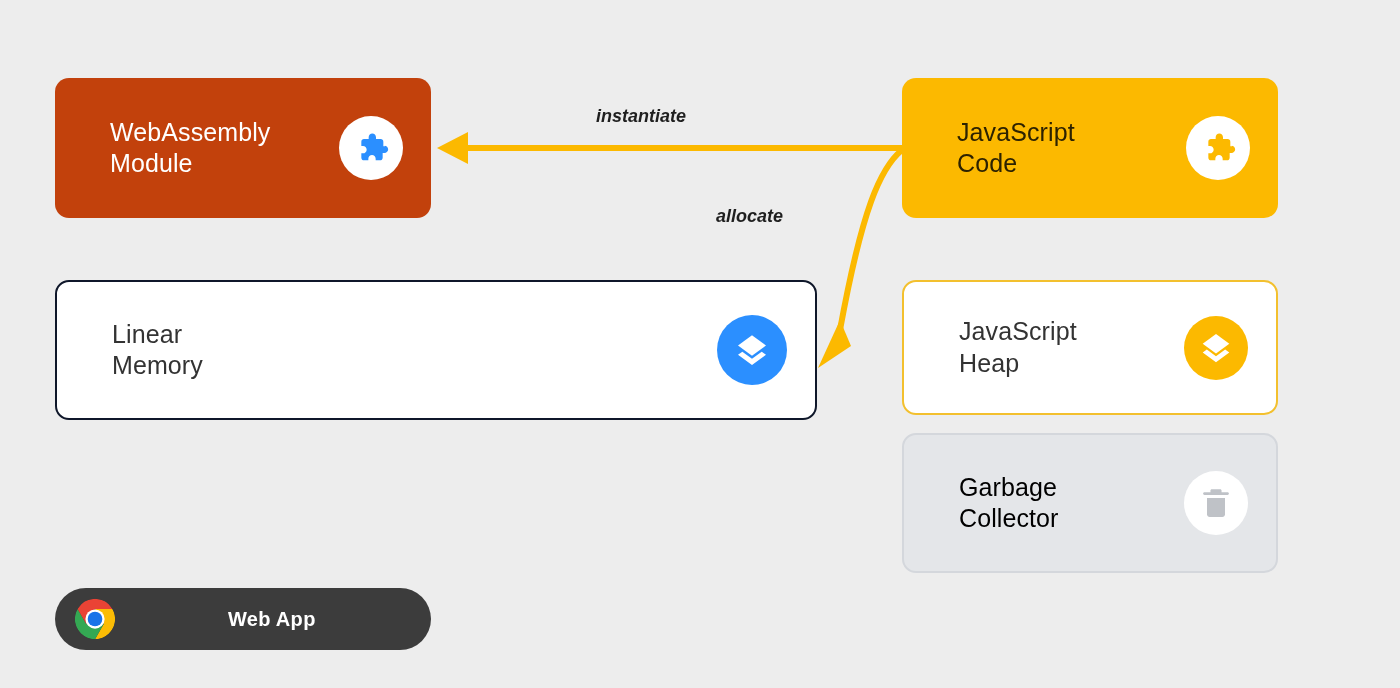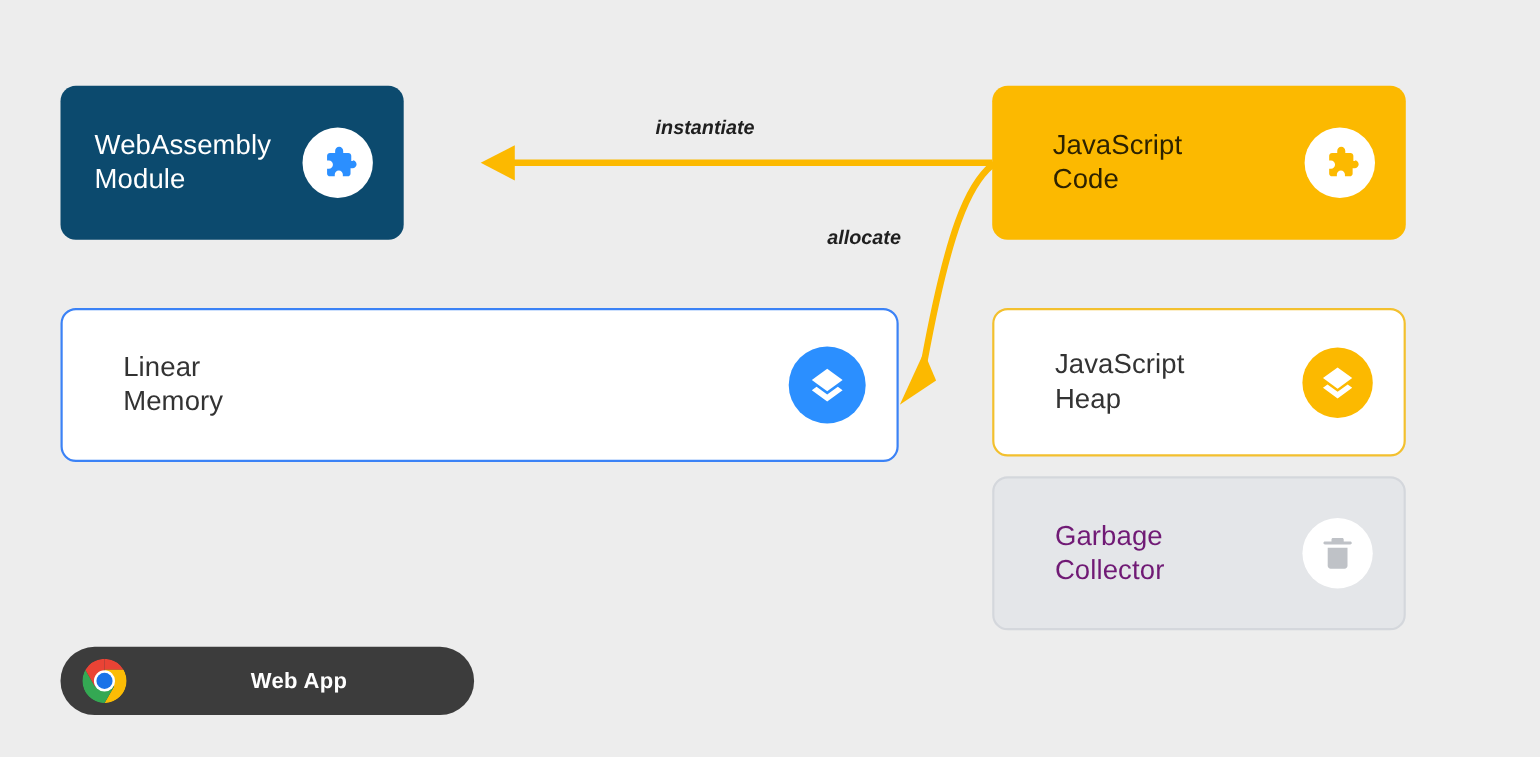--- a/index.html
+++ b/index.html
@@ -38,41 +38,41 @@
   .node .badge {
     flex: 0 0 auto;
     border-radius: 50%;
     display: flex;
     align-items: center;
     justify-content: center;
   }
 
   
   #wasm-module {
-    left: 55px; top: 78px; width: 312px; height: 140px;
-    background: #0c4a6e;
-    padding: 0 28px 0 31px;
+    left: 55px; top: 78px; width: 376px; height: 140px;
+    background: #c2410c;
+    padding: 0 28px 0 55px;
   }
   #wasm-module .label { color: #ffffff; }
   #wasm-module .badge { width: 64px; height: 64px; background: #ffffff; }
 
   
   #js-code {
     left: 902px; top: 78px; width: 376px; height: 140px;
     background: #fcb900;
     padding: 0 28px 0 55px;
   }
   #js-code .label { color: #2d2200; }
   #js-code .badge { width: 64px; height: 64px; background: #ffffff; }
 
   
   #linear-memory {
     left: 55px; top: 280px; width: 762px; height: 140px;
     background: #ffffff;
-    border: 2px solid #3b82f6;
+    border: 2px solid #0f172a;
     padding: 0 28px 0 55px;
   }
   #linear-memory .label { color: #333333; }
   #linear-memory .badge { width: 70px; height: 70px; background: #2b8fff; }
 
   
   #js-heap {
     left: 902px; top: 280px; width: 376px; height: 135px;
     background: #ffffff;
     border: 2px solid #f3c02e;
@@ -81,21 +81,21 @@
   #js-heap .label { color: #333333; }
   #js-heap .badge { width: 64px; height: 64px; background: #fcb900; }
 
   
   #garbage-collector {
     left: 902px; top: 433px; width: 376px; height: 140px;
     background: #e4e6e9;
     border: 2px solid #d4d7dc;
     padding: 0 28px 0 55px;
   }
-  #garbage-collector .label { color: #701a75; }
+  #garbage-collector .label { color: #000000; }
   #garbage-collector .badge { width: 64px; height: 64px; background: #ffffff; }
 
   
   #web-app {
     position: absolute;
     left: 55px; top: 588px; width: 376px; height: 62px;
     box-sizing: border-box;
     background: #3c3c3c;
     border-radius: 31px;
     display: flex;
@@ -113,21 +113,21 @@
   
   .edge-label {
     position: absolute;
     font-size: 18px;
     font-weight: bold;
     font-style: italic;
     color: #1f1f1f;
     white-space: nowrap;
   }
   #label-instantiate { left: 596px; top: 106px; }
-  #label-allocate    { left: 752px; top: 206px; }
+  #label-allocate    { left: 716px; top: 206px; }
 
   
   #edges {
     position: absolute;
     left: 0; top: 0;
     width: 1400px; height: 688px;
     pointer-events: none;
   }
 </style>
 </head>

